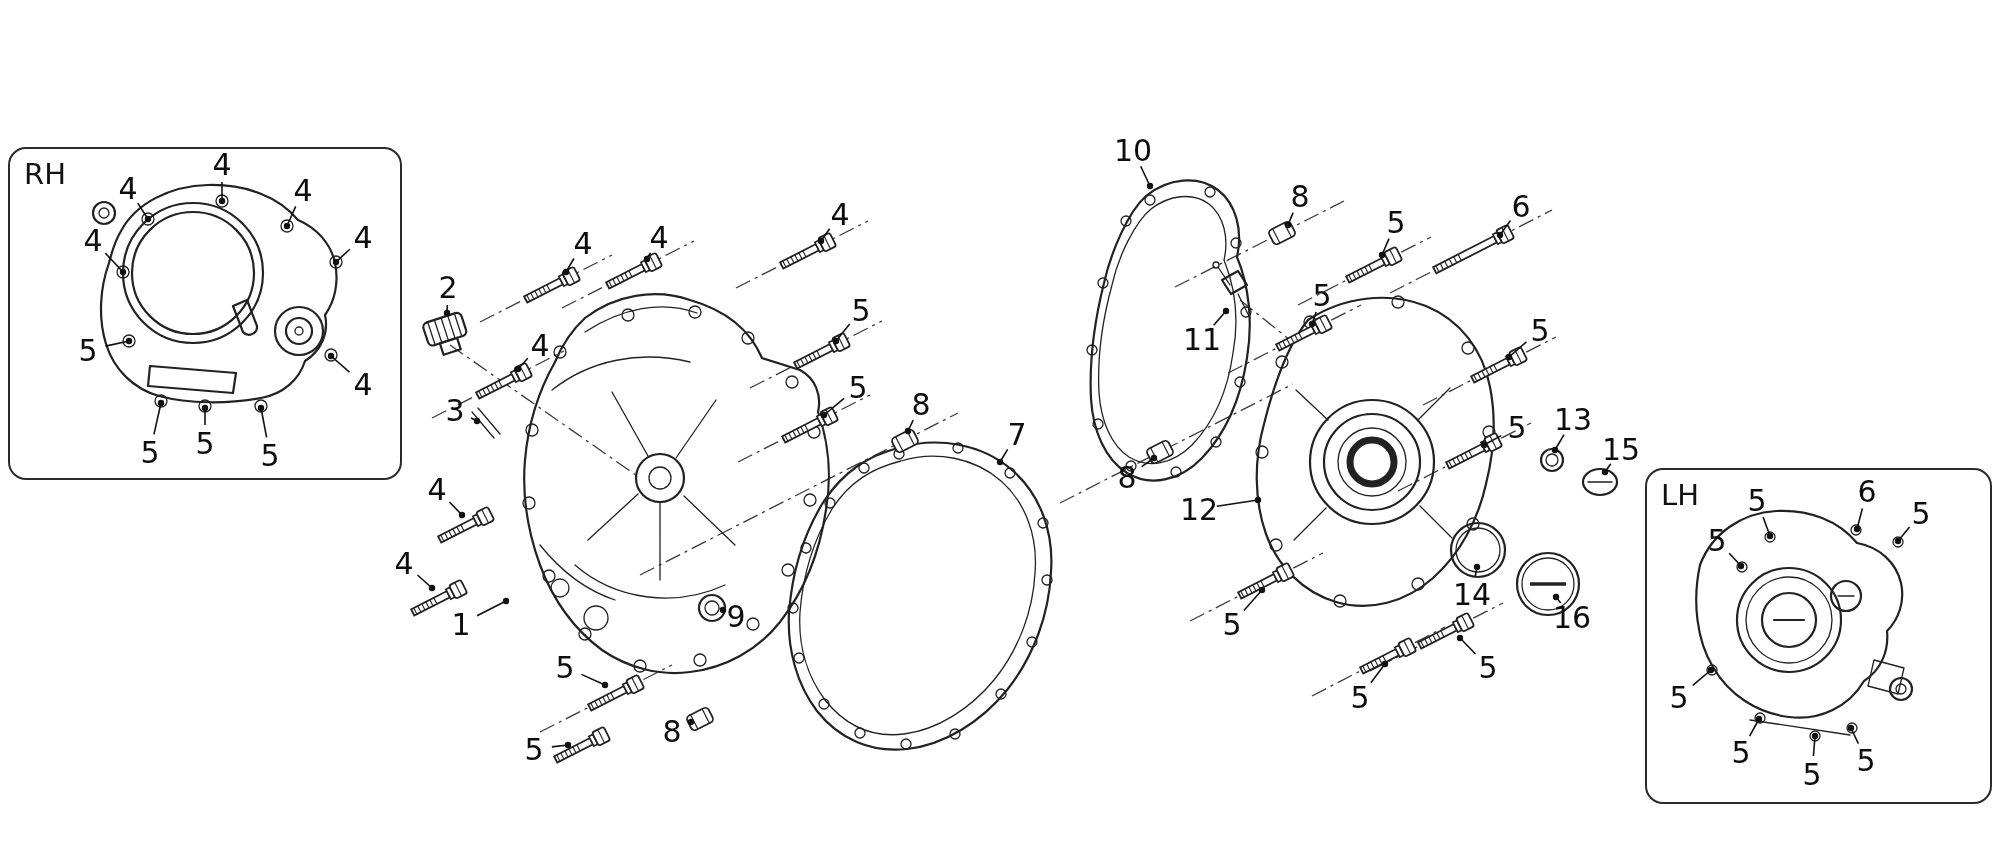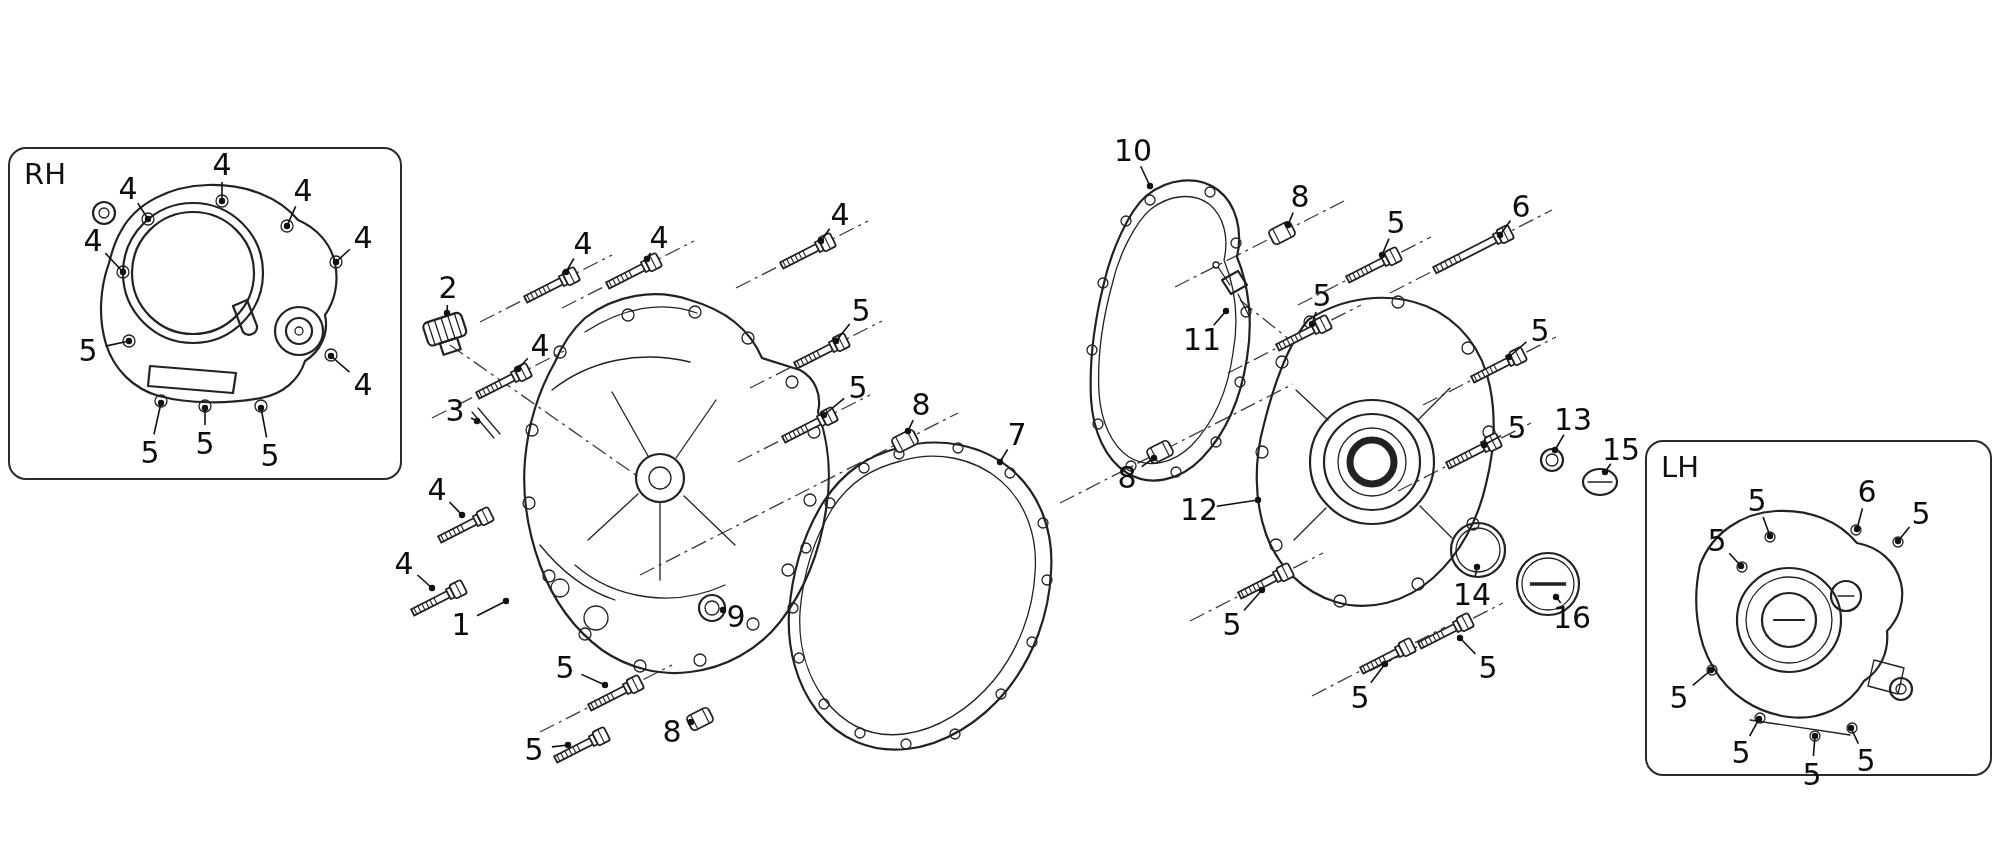--- a/index.html
+++ b/index.html
@@ -12,21 +12,21 @@
     font-family: "DejaVu Sans", sans-serif;
   }
   .inset-box {
     position: absolute;
     border: 2.5px solid #2a2a2a;
     border-radius: 18px;
     background: #ffffff;
     box-sizing: border-box;
   }
   #rh-box { left: 8px;   top: 147px; width: 394px; height: 333px; text-align: right; }
-  #lh-box { left: 1645px; top: 440px; width: 347px; height: 336px; }
+  #lh-box { left: 1645px; top: 468px; width: 347px; height: 336px; }
   .inset-label {
     position: absolute;
     left: 14px; top: 8px;
     font-size: 29px;
     color: #111111;
   }
   svg.layer { position: absolute; left: 0; top: 0; }
   .art      { stroke: #222222; fill: none; stroke-width: 2.2; stroke-linecap: round; stroke-linejoin: round; }
   .art-thin { stroke: #222222; fill: none; stroke-width: 1.3; stroke-linecap: round; stroke-linejoin: round; }
   .dashdot  { stroke: #3a3a3a; fill: none; stroke-width: 1.3; stroke-dasharray: 16 5 3 5; }

